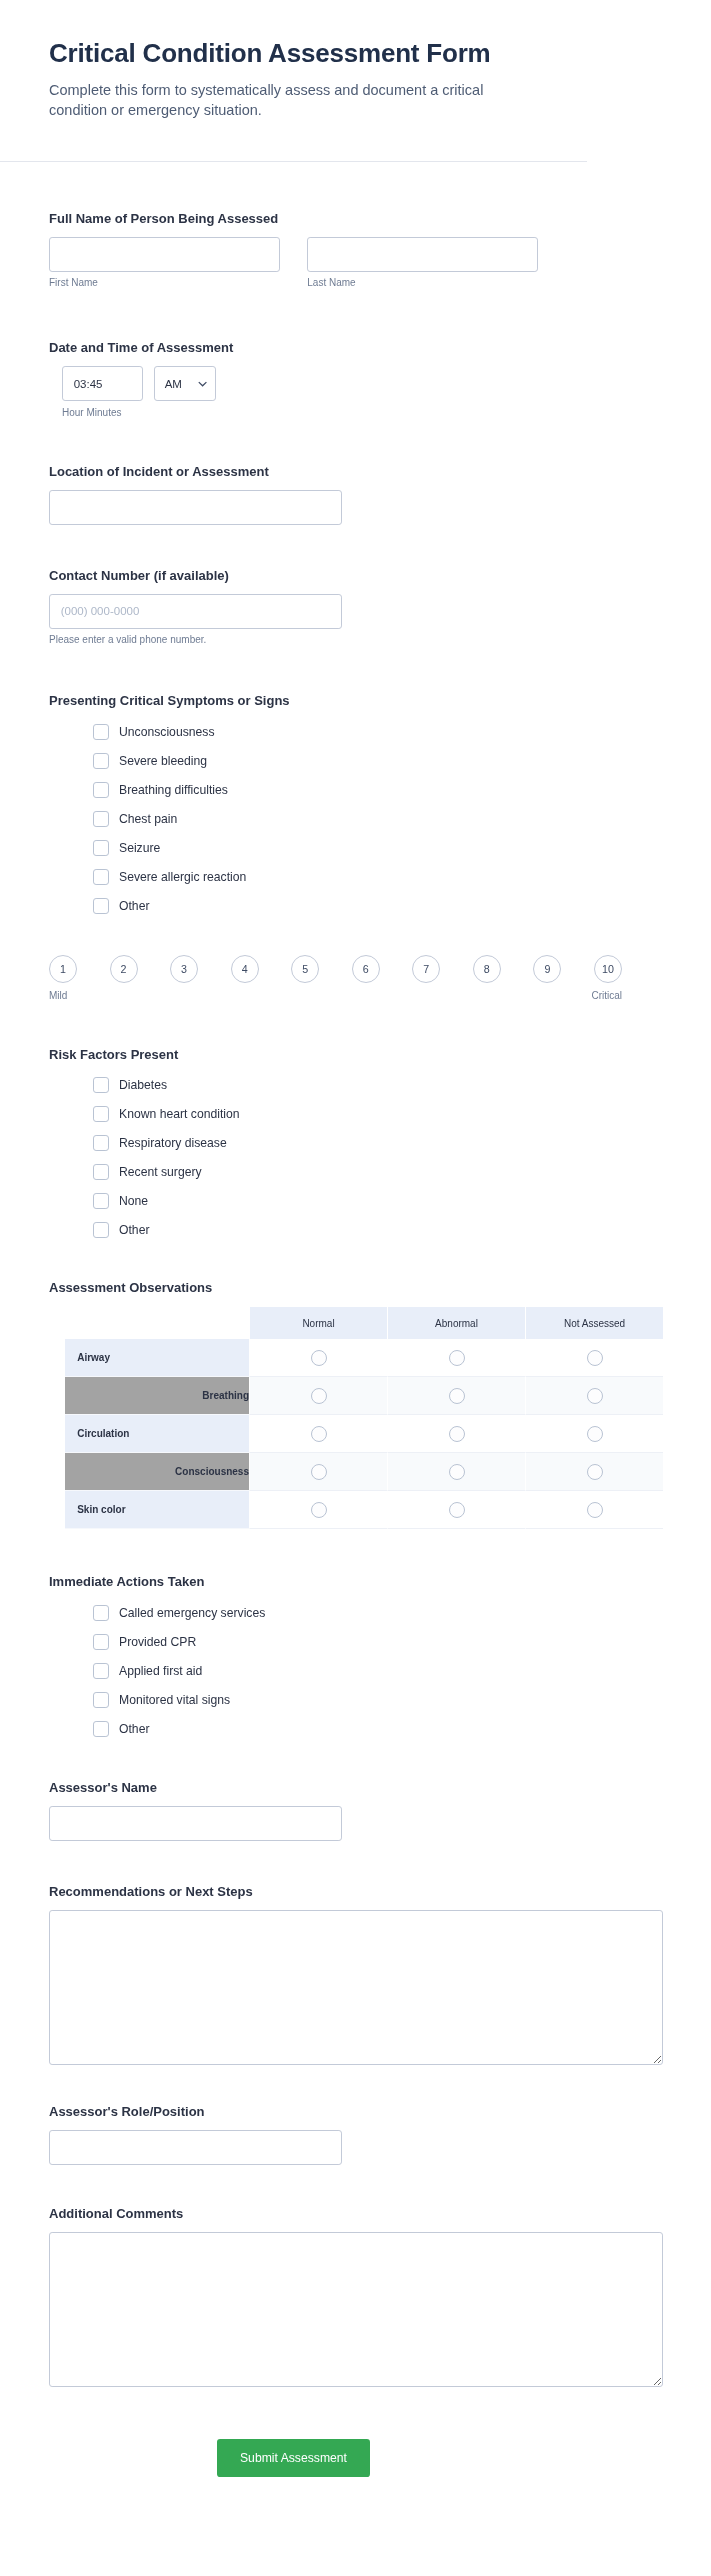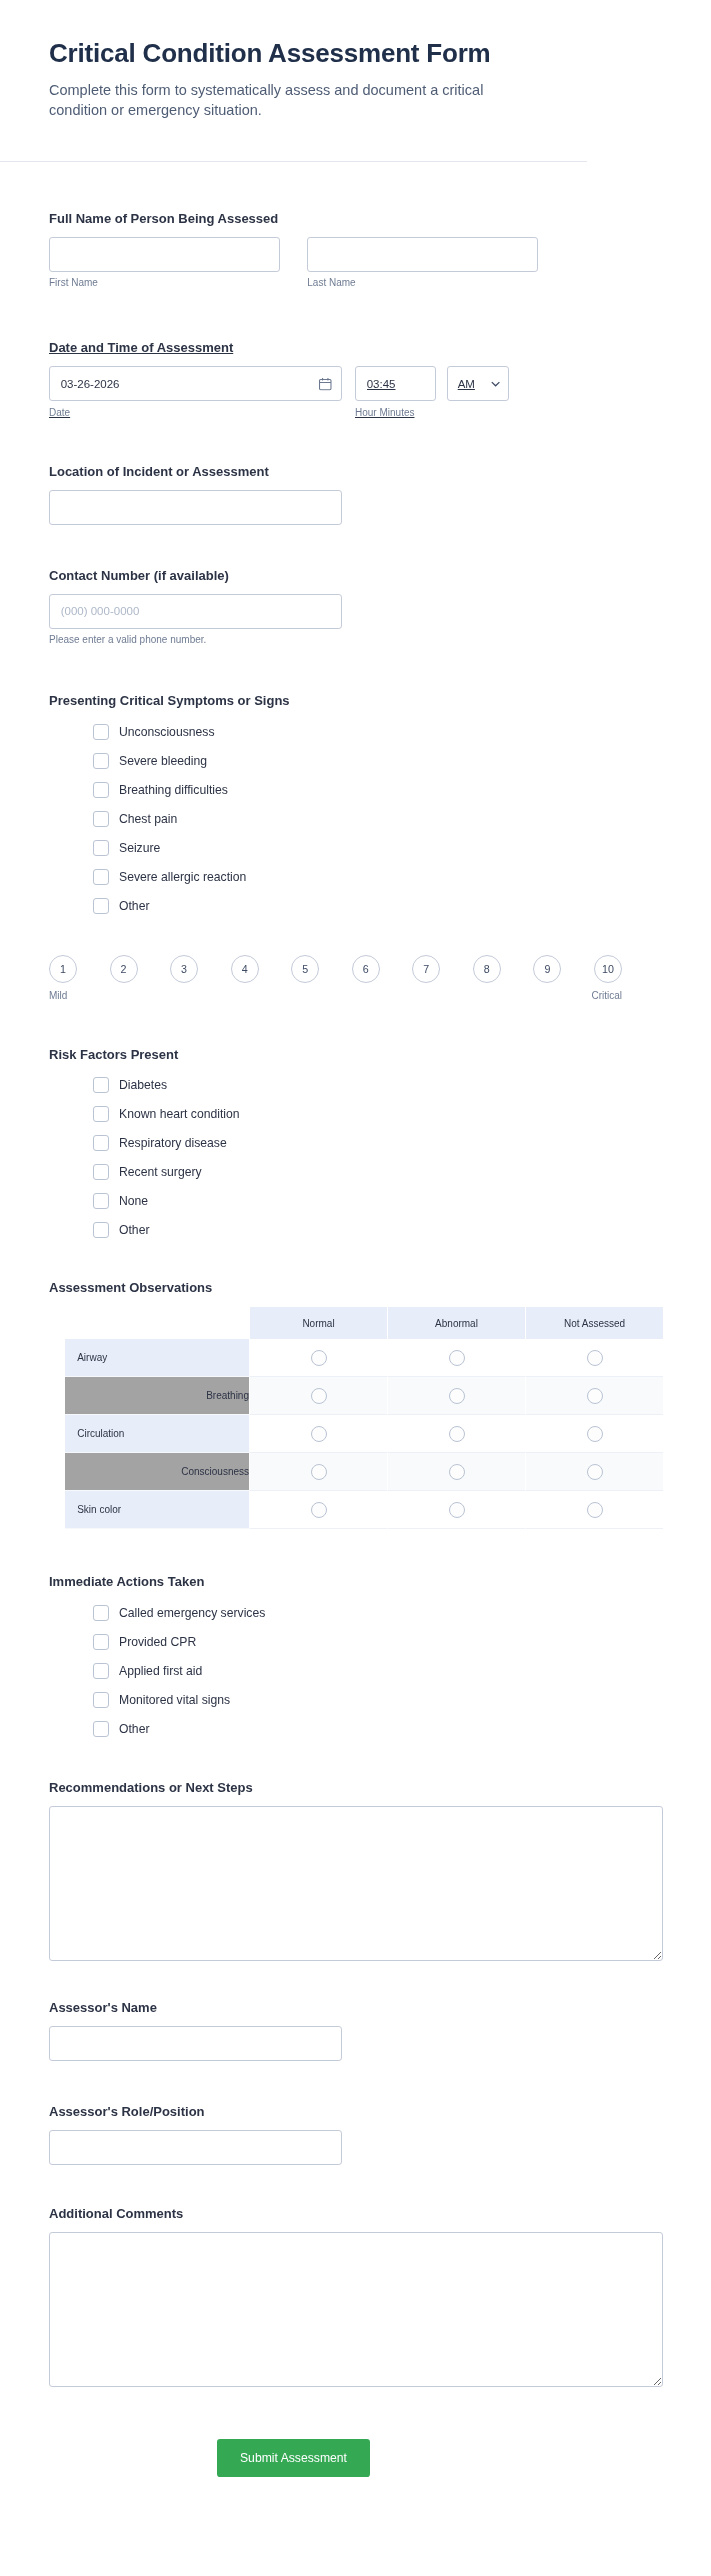--- a/index.html
+++ b/index.html
@@ -94,21 +94,21 @@
   table.obs { width: 614px; border-collapse: separate; border-spacing: 0; table-layout: fixed; padding-left: 16px; }
   .obs th, .obs td { padding: 0; }
   .obs thead th {
     height: 32px; background: #e8eef9;
     font-size: 10px; font-weight: 500; color: #2c3345;
     text-align: center; border-left: 1.5px solid #fff;
   }
   .obs thead th.corner { background: #fff; border-left: none; }
   .obs tbody td { height: 38px; border-bottom: 0.8px solid #edf0f6; }
   .obs td.rowh {
-    background: #e8eef9; font-size: 10px; font-weight: 400; color: #2c3345;
+    background: #e8eef9; font-size: 10px; font-weight: 700; color: #2c3345;
     text-align: left; padding-left: 12.2px; border-bottom: 0.8px solid #f6f8fc;
   }
   .obs tbody tr.alt td { background: #f8fafc; }
   .obs tbody tr.alt td.rowh { background: #a3a3a3; text-align: right; }
   .obs td.cell { text-align: center; border-left: 1.5px solid #fff; }
   .radio {
     display: inline-block; width: 16px; height: 16px;
     border: 0.8px solid #b9c3d3; border-radius: 50%; background: #fdfdfe;
     vertical-align: middle; cursor: pointer;
   }
@@ -151,36 +151,23 @@
           <input class="input" type="text" style="">
           <div class="sublabel">First Name</div>
         </div>
         <div class="w-half">
           <input class="input" type="text" style="">
           <div class="sublabel">Last Name</div>
         </div>
       </div>
     </div>
 
-    <div class="q" style="margin-bottom:46px;text-decoration:underline;">
+    <div class="q" style="margin-bottom:46px;">
       <div class="q-label">Date and Time of Assessment</div>
       <div class="dt-row">
-        <div>
-          <div class="date-wrap">
-            <input class="input" type="text" value="03-26-2026" style="">
-            <span class="cal-icon">
-              <svg width="14.5" height="14.5" viewBox="0 0 19 19" fill="none">
-                <rect x="2" y="3.5" width="15" height="13.5" rx="1.5" stroke="#6b7890" stroke-width="1.4"></rect>
-                <path d="M2 7.5 H17" stroke="#6b7890" stroke-width="1.4"></path>
-                <path d="M6 1.5 V4.8 M13 1.5 V4.8" stroke="#6b7890" stroke-width="1.4"></path>
-              </svg>
-            </span>
-          </div>
-          <div class="sublabel">Date</div>
-        </div>
         <div style="margin-left:13px;">
           <div style="display:flex; gap:10.7px;">
             <input class="input time-input" type="text" value="03:45" style="">
             <div class="select-box">
               <span>AM</span>
               <span style="line-height:0;">
                 <svg width="9.2" height="6.1" viewBox="0 0 12 8" fill="none">
                   <path d="M1 1.5 L6 6.3 L11 1.5" stroke="#3d4a63" stroke-width="1.6" fill="none"></path>
                 </svg>
               </span>
@@ -352,30 +339,30 @@
       <label class="check-row">
         <span class="checkbox"></span>
         <span class="opt-label">Monitored vital signs</span>
       </label>
       <label class="check-row">
         <span class="checkbox"></span>
         <span class="opt-label">Other</span>
       </label>
     </div>
 
+    <div class="q" style="margin-bottom:43px;">
+      <div class="q-label">Assessor's Name</div>
+      <input class="input" style="width: 293px;" type="text">
+    </div>
+
     <div class="q" style="margin-bottom:36px;">
       <div class="q-label">Recommendations or Next Steps</div>
       <textarea class="textarea" style=""></textarea>
     </div>
 
-    <div class="q" style="margin-bottom:43px;">
-      <div class="q-label">Assessor's Name</div>
-      <input class="input" style="width: 293px;" type="text">
-    </div>
-
     <div class="q" style="margin-bottom:41px;">
       <div class="q-label">Assessor's Role/Position</div>
       <input class="input" style="width: 293px;" type="text">
     </div>
 
     <div class="q" style="margin-bottom:49px;">
       <div class="q-label">Additional Comments</div>
       <textarea class="textarea" style=""></textarea>
     </div>
 

